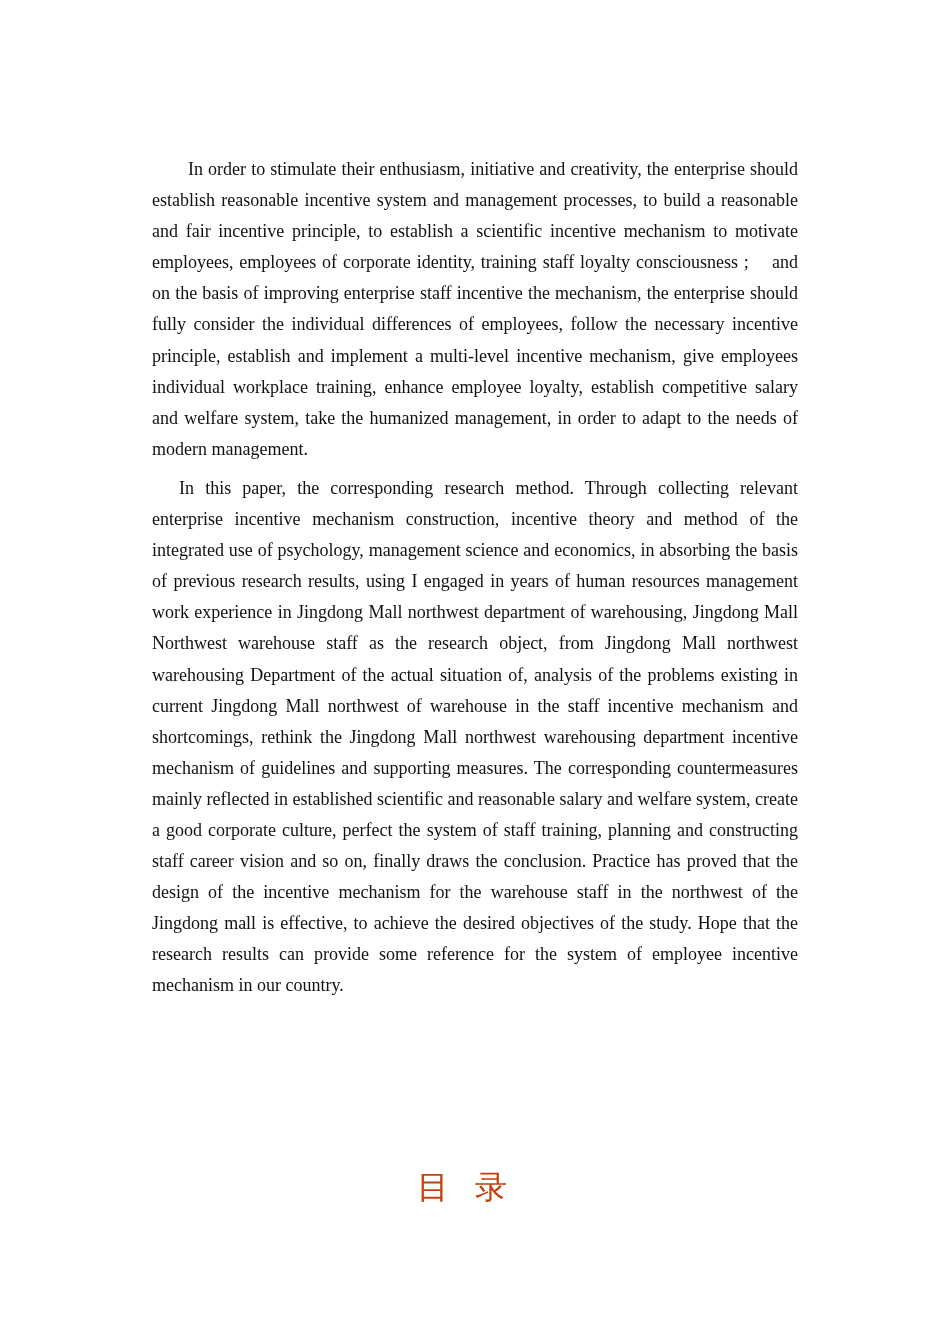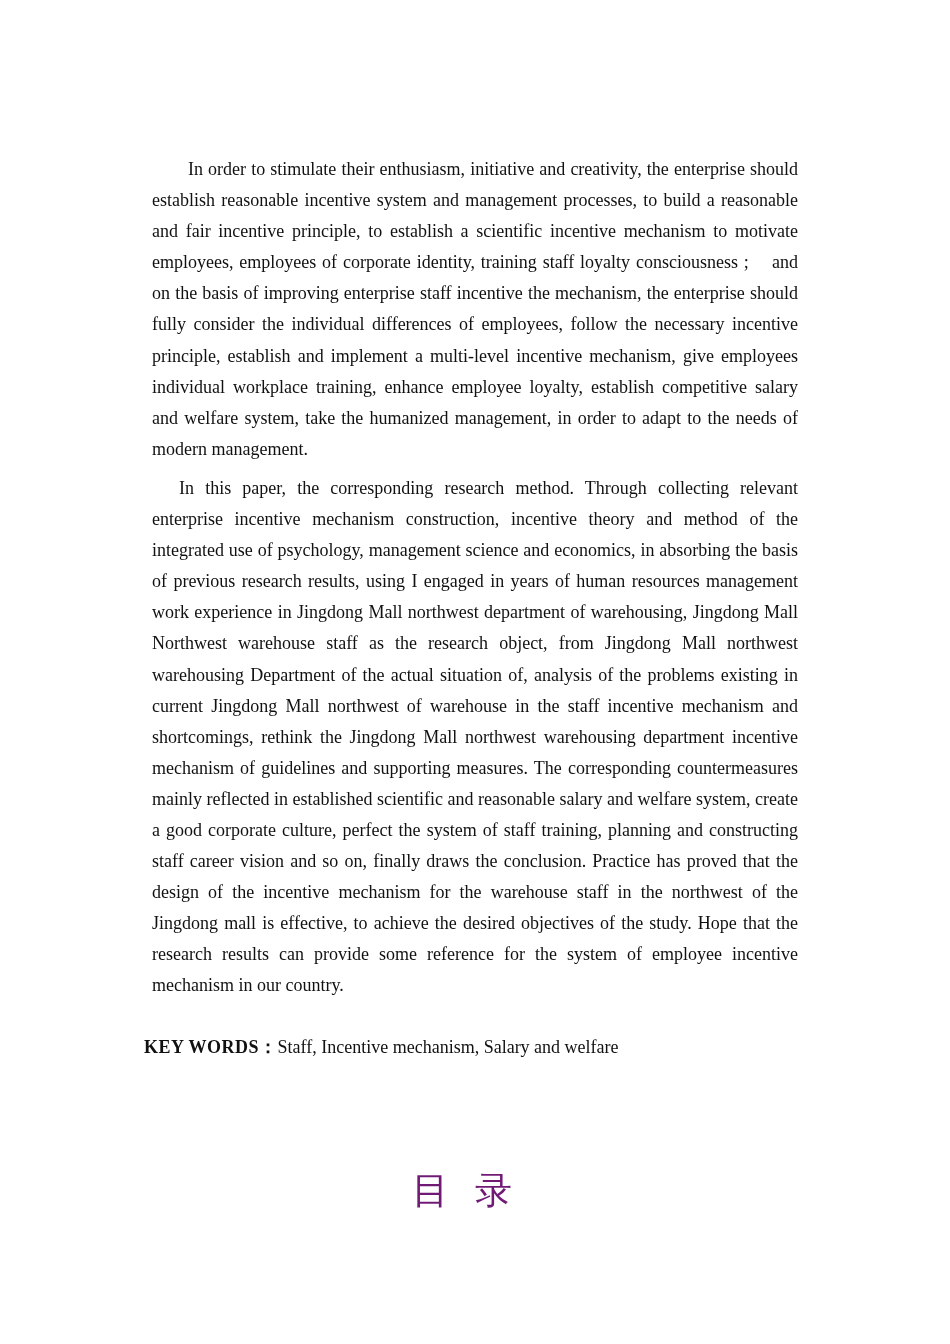--- a/index.html
+++ b/index.html
@@ -5,26 +5,23 @@
   html, body { margin: 0; padding: 0; background: #ffffff; }
   body { width: 950px; height: 1344px; position: relative; overflow: hidden; }
   .page { position: absolute; left: 144px; top: 146px; width: 662px;
     font-family: "Liberation Serif", serif; font-size: 18px; color: #111; }
   .para { margin: 8px; line-height: 31.1px; text-align: justify; }
   .p1 { text-indent: 36px; }
   .p2 { text-indent: 27px; }
   .keywords { margin-top: 30px; line-height: 31px; }
   .kw-label { font-weight: bold; letter-spacing: 0.5px; }
   .toc { position: absolute; left: 0; width: 950px; top: 1166px; text-align: center;
-    font-family: Liberation Sans, sans-serif; font-size: 37px; letter-spacing: 26px; color: #701a75; }
+    font-family: Liberation Sans, sans-serif; font-size: 32px; letter-spacing: 26px; color: #c2410c; }
 </style>
 </head>
 <body>
 
 <div class="page">
   <p class="para p1">In order to stimulate their enthusiasm, initiative and creativity, the enterprise should establish reasonable incentive system and management processes, to build a reasonable and fair incentive principle, to establish a scientific incentive mechanism to motivate employees, employees of corporate identity, training staff loyalty consciousness&nbsp;;&nbsp;&nbsp;&nbsp; and on the basis of improving enterprise staff incentive the mechanism, the enterprise should fully consider the individual differences of employees, follow the necessary incentive principle, establish and implement a multi-level incentive mechanism, give employees individual workplace training, enhance employee loyalty, establish competitive salary and welfare system, take the humanized management, in order to adapt to the needs of modern management.</p>
   <p class="para p2">In this paper, the corresponding research method. Through collecting relevant enterprise incentive mechanism construction, incentive theory and method of the integrated use of psychology, management science and economics, in absorbing the basis of previous research results, using I engaged in years of human resources management work experience in Jingdong Mall northwest department of warehousing, Jingdong Mall Northwest warehouse staff as the research object, from Jingdong Mall northwest warehousing Department of the actual situation of, analysis of the problems existing in current Jingdong Mall northwest of warehouse in the staff incentive mechanism and shortcomings, rethink the Jingdong Mall northwest warehousing department incentive mechanism of guidelines and supporting measures. The corresponding countermeasures mainly reflected in established scientific and reasonable salary and welfare system, create a good corporate culture, perfect the system of staff training, planning and constructing staff career vision and so on, finally draws the conclusion. Practice has proved that the design of the incentive mechanism for the warehouse staff in the northwest of the Jingdong mall is effective, to achieve the desired objectives of the study. Hope that the research results can provide some reference for the system of employee incentive mechanism in our country.</p>
-  <div class="keywords">
-    <span class="kw-label">KEY WORDS：</span><span>Staff, Incentive mechanism, Salary and welfare</span>
-  </div>
 </div>
 
 <div class="toc">目录</div>
 
 </body></html>

